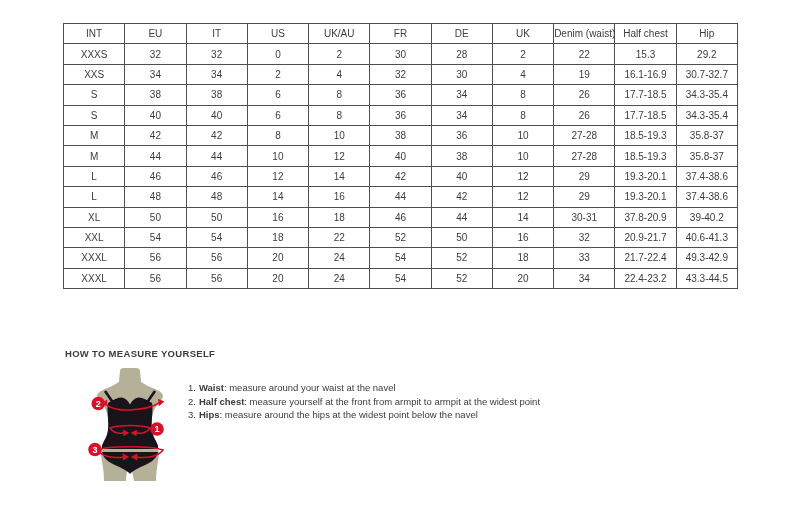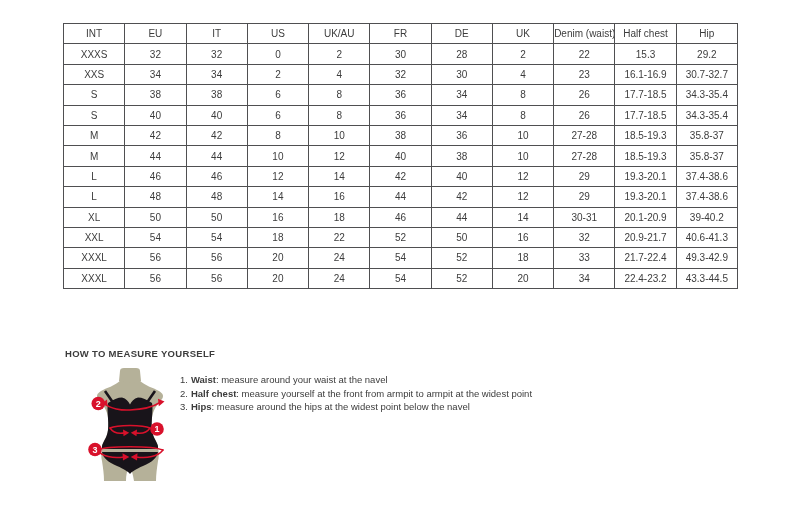--- a/index.html
+++ b/index.html
@@ -41,21 +41,21 @@
     font-weight: 700;
     letter-spacing: 0.3px;
     color: var(--text-dark, #3c3c3c);
   }
   .mannequin {
     position: absolute; left: 84px; top: 366px;
     width: 96px; height: 118px;
   }
   ol.instructions {
     position: absolute; left: 176px; top: 369px;
-    margin: 4px; padding: 0;
+    margin: 12px; padding: 0;
     list-style: none;
   }
   .instructions li {
     font-size: 9.5px;
     line-height: 13.6px;
     color: var(--text-dark, #3c3c3c);
     white-space: nowrap;
   }
   .instructions .num { margin-right: 3px; }
   .instructions b { font-weight: 700; }
@@ -110,21 +110,21 @@
         </tr>
         <tr>
           <td>XXS</td>
           <td>34</td>
           <td>34</td>
           <td>2</td>
           <td>4</td>
           <td>32</td>
           <td>30</td>
           <td>4</td>
-          <td>23</td>
+          <td>19</td>
           <td>16.1-16.9</td>
           <td>30.7-32.7</td>
         </tr>
         <tr>
           <td>S</td>
           <td>38</td>
           <td>38</td>
           <td>6</td>
           <td>8</td>
           <td>36</td>
@@ -202,21 +202,21 @@
         <tr>
           <td>XL</td>
           <td>50</td>
           <td>50</td>
           <td>16</td>
           <td>18</td>
           <td>46</td>
           <td>44</td>
           <td>14</td>
           <td>30-31</td>
-          <td>20.1-20.9</td>
+          <td>37.8-20.9</td>
           <td>39-40.2</td>
         </tr>
         <tr>
           <td>XXL</td>
           <td>54</td>
           <td>54</td>
           <td>18</td>
           <td>22</td>
           <td>52</td>
           <td>50</td>

